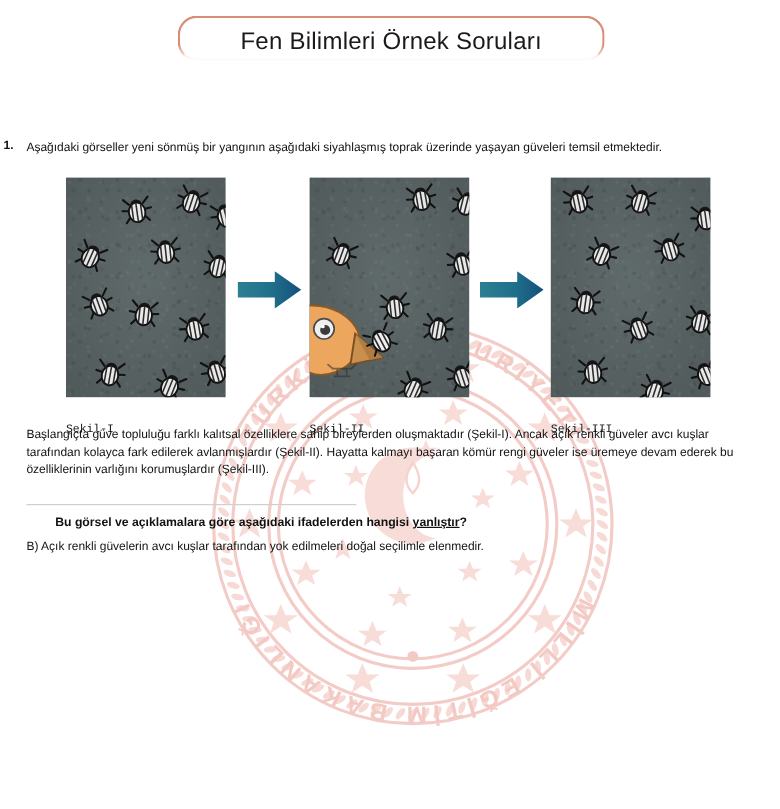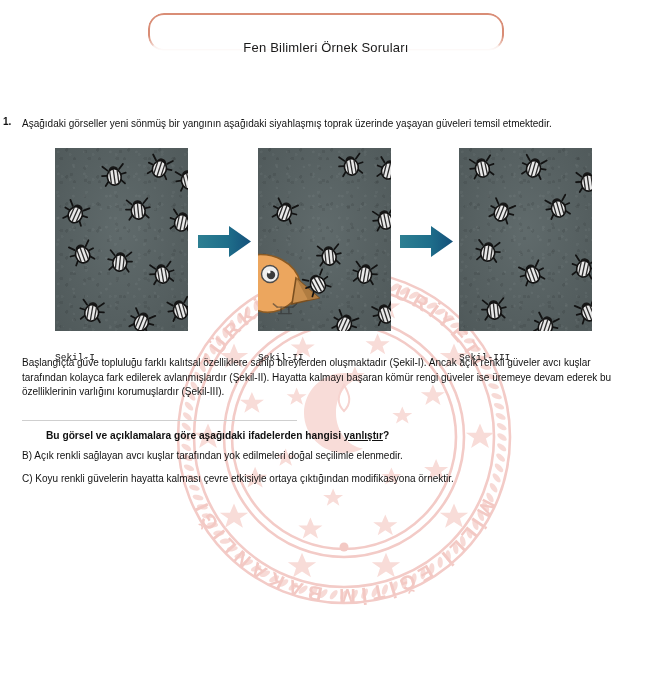--- a/index.html
+++ b/index.html
@@ -39,26 +39,26 @@
     border-bottom-color: #f0cfc4;
     border-radius: 16px;
     box-sizing: border-box;
     z-index: 2;
     -webkit-mask-image: linear-gradient(to bottom, #000 0%, #000 62%, rgba(0,0,0,0.25) 92%, rgba(0,0,0,0) 100%);
     mask-image: linear-gradient(to bottom, #000 0%, #000 62%, rgba(0,0,0,0.25) 92%, rgba(0,0,0,0) 100%);
   }
   #title-text {
     position: absolute;
     left: 148px;
-    top: 29px;
+    top: 16px;
     width: 356px;
     height: 38px;
     line-height: 38px;
     text-align: center;
-    font-size: 13px;
+    font-size: 20px;
     color: #1a1a1a;
     letter-spacing: 0.2px;
     z-index: 3;
   }
 
   
   #q-number {
     position: absolute;
     left: 3px;
     top: 116px;
@@ -1059,15 +1059,14 @@
 </div>
 
 <div id="explanation">Başlangıçta güve topluluğu farklı kalıtsal özelliklere sahip bireylerden oluşmaktadır (Şekil-I). Ancak açık renkli güveler avcı kuşlar tarafından kolayca fark edilerek avlanmışlardır (Şekil-II). Hayatta kalmayı başaran kömür rengi güveler ise üremeye devam ederek bu özelliklerinin varlığını korumuşlardır (Şekil-III).</div>
 <div id="divider"></div>
 
 <div id="prompt">
   <span>Bu görsel ve açıklamalara göre aşağıdaki ifadelerden hangisi </span><u>yanlıştır</u><span>?</span>
 </div>
 
 <div id="options">
-  <div class="option">B) Açık renkli sağlayan avcı kuşlar tarafından yok edilmeleri doğal seçilimle elenmedir.</div>
-  <div class="option">C) Koyu renkli güvelerin hayatta kalması çevre etkisiyle ortaya çıktığından modifikasyona örnektir.</div>
+  <div class="option">B) Açık renkli güvelerin avcı kuşlar tarafından yok edilmeleri doğal seçilimle elenmedir.</div>
 </div>
 
 </body></html>

